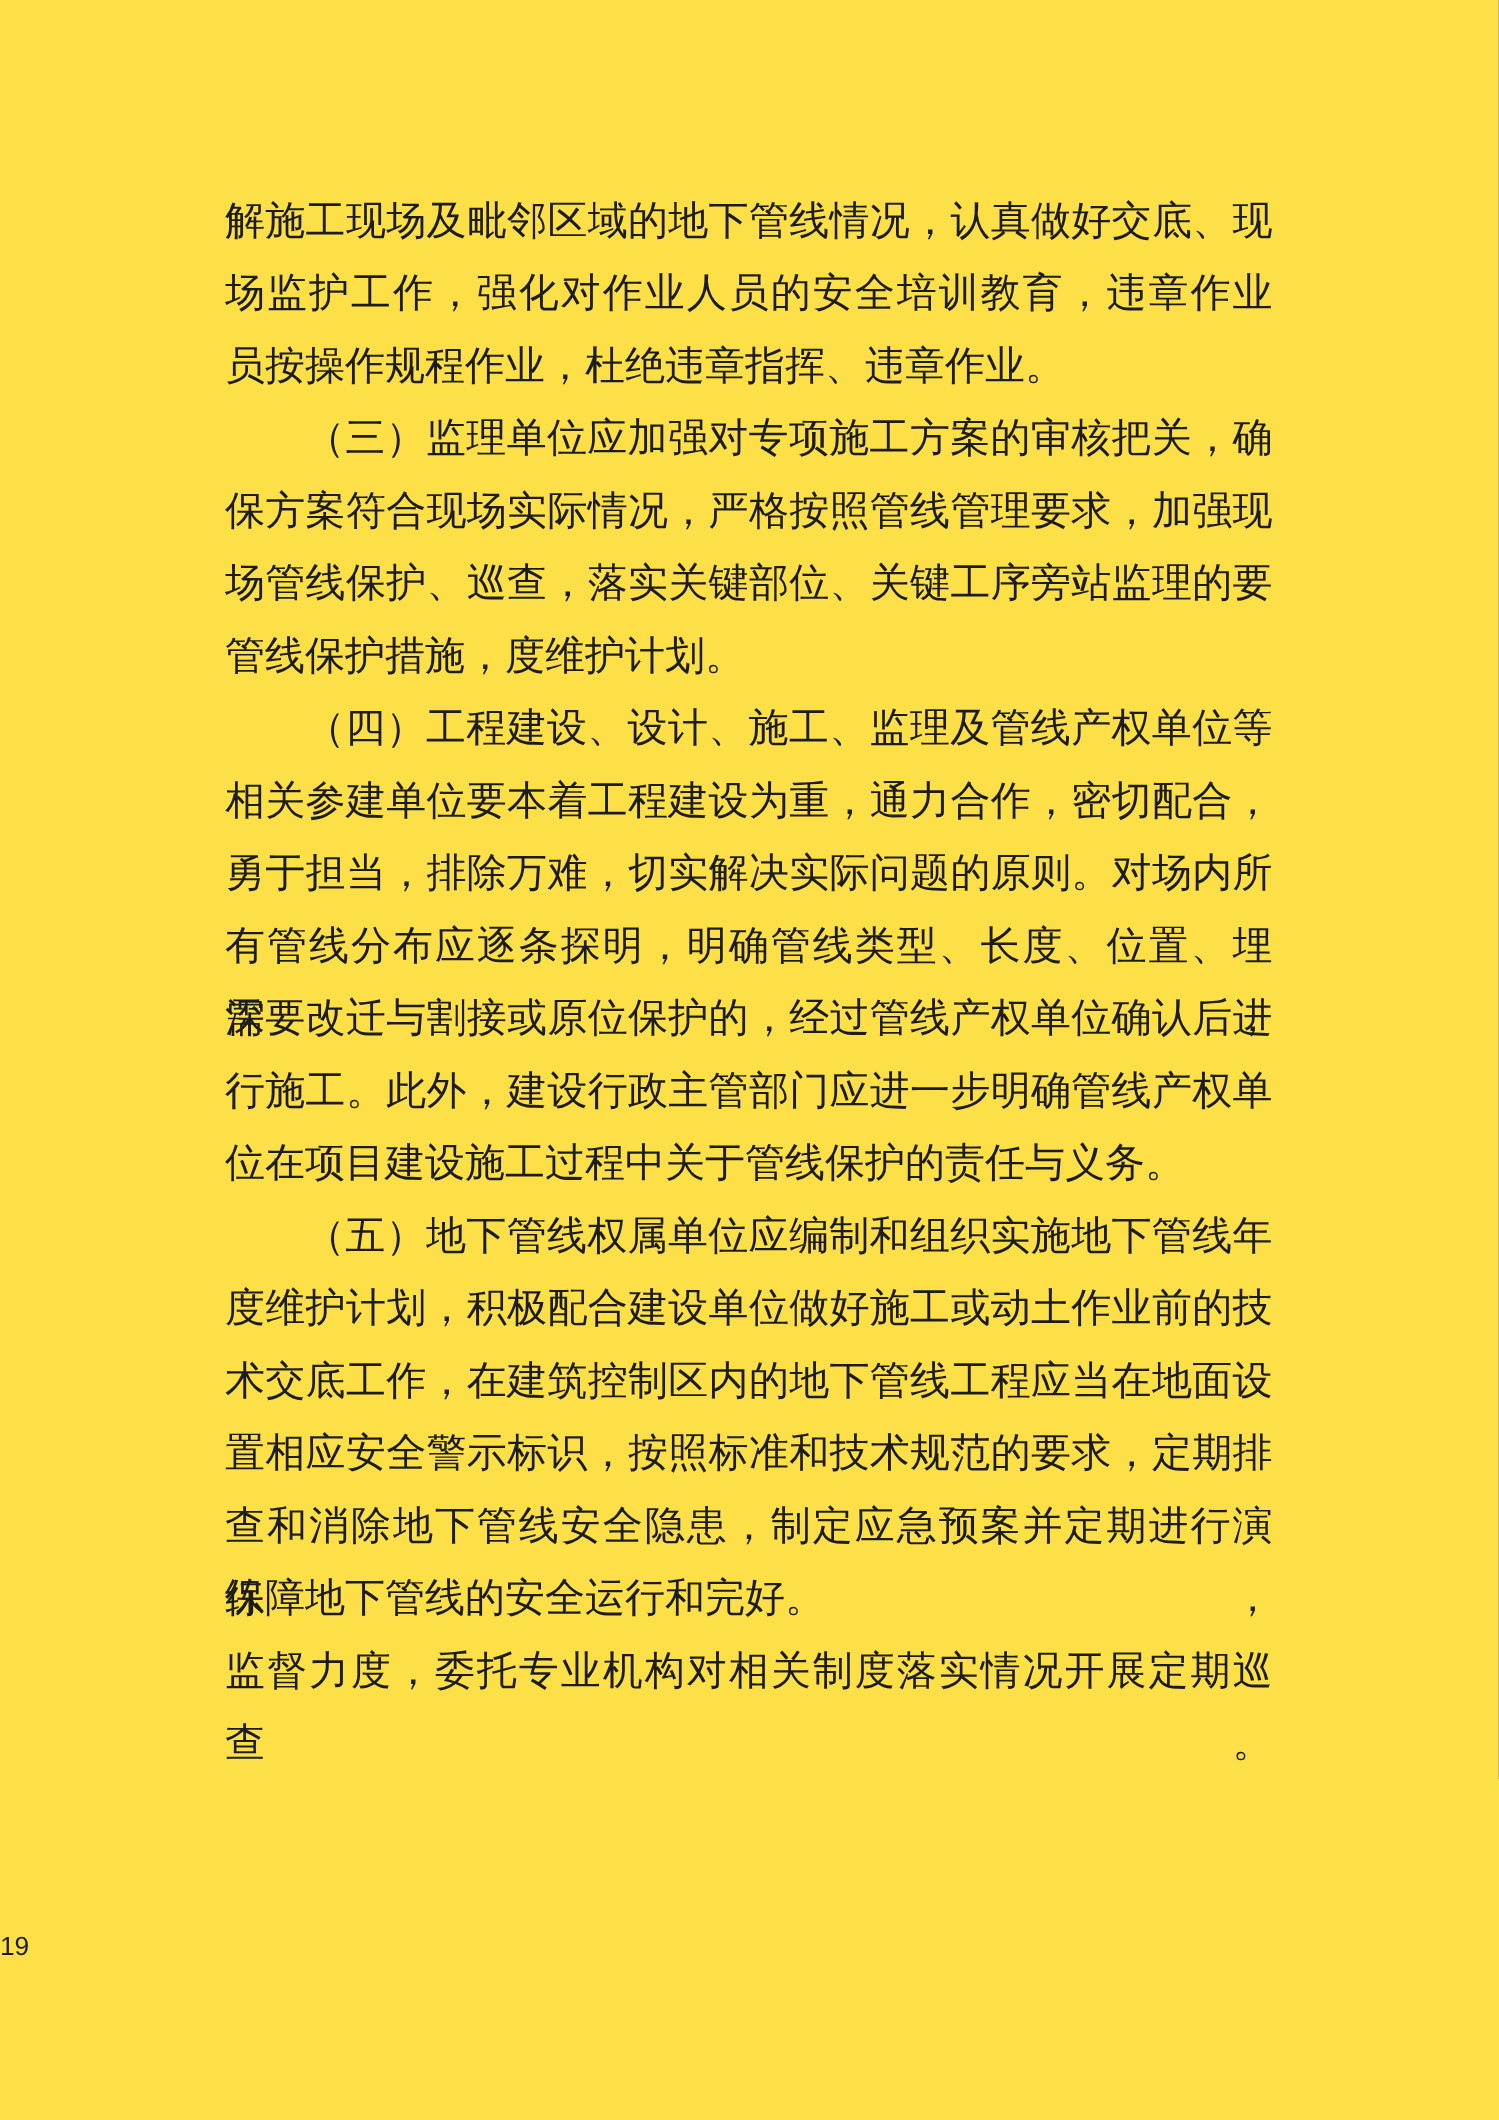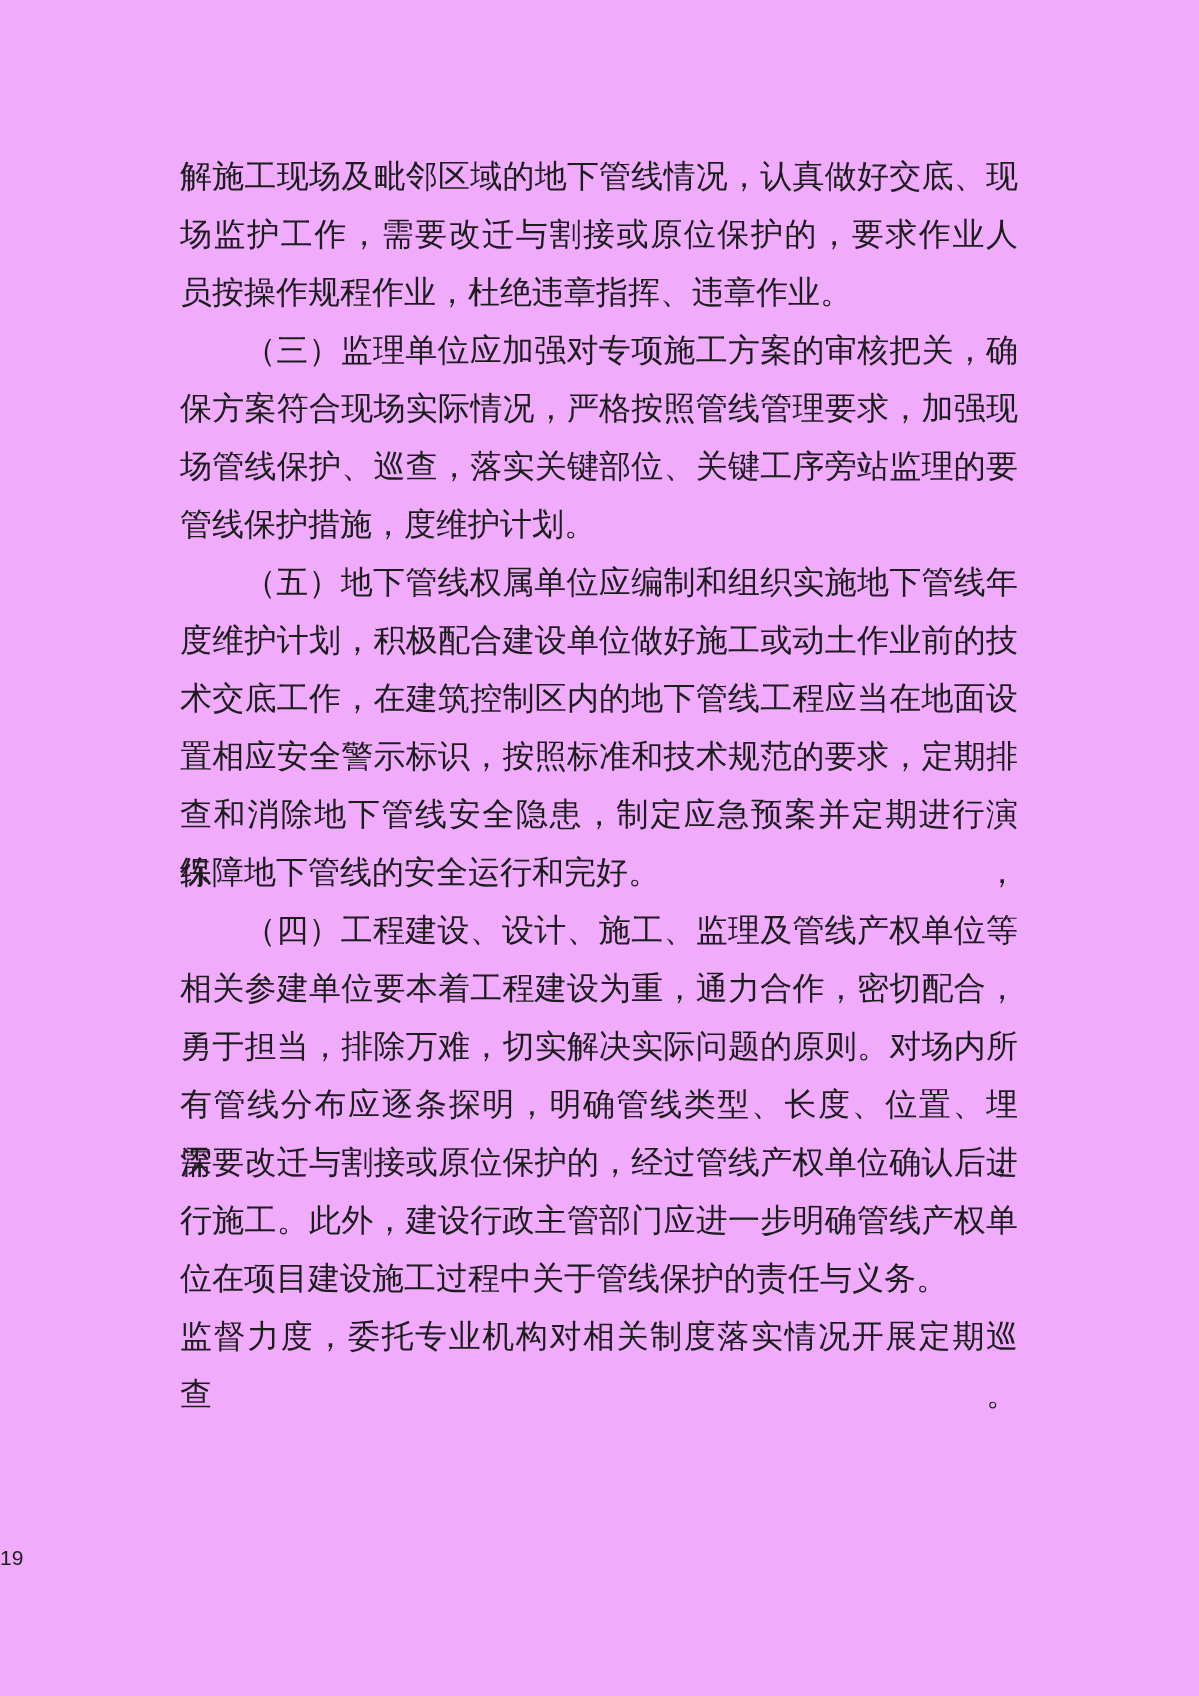--- a/index.html
+++ b/index.html
@@ -5,21 +5,21 @@
   html, body {
     margin: 0;
     padding: 0;
     background: #888;
   }
   .page {
     position: relative;
     width: 1199px;
     height: 1696px;
     margin: 0 auto;
-    background: #f0abfc;
+    background: #fde047;
     overflow: hidden;
     font-family: "Liberation Serif", serif;
   }
   .body-text {
     position: absolute;
     left: 180px;
     top: 147px;
     width: 838px;
     color: #1c1c1c;
   }
@@ -55,46 +55,46 @@
     color: #1c1c1c;
   }
 </style>
 </head>
 <body>
 
 <div class="page">
   <main class="body-text">
       <div class="paragraph">
         <div class="line">解施工现场及毗邻区域的地下管线情况，认真做好交底、现</div>
-        <div class="line">场监护工作，需要改迁与割接或原位保护的，要求作业人</div>
+        <div class="line">场监护工作，强化对作业人员的安全培训教育，违章作业</div>
         <div class="line short">员按操作规程作业，杜绝违章指挥、违章作业。</div>
       </div>
       <div class="paragraph">
         <div class="line indent">（三）监理单位应加强对专项施工方案的审核把关，确</div>
         <div class="line">保方案符合现场实际情况，严格按照管线管理要求，加强现</div>
         <div class="line">场管线保护、巡查，落实关键部位、关键工序旁站监理的要</div>
         <div class="line short">管线保护措施，度维护计划。</div>
-      </div>
-      <div class="paragraph">
-        <div class="line indent">（五）地下管线权属单位应编制和组织实施地下管线年</div>
-        <div class="line">度维护计划，积极配合建设单位做好施工或动土作业前的技</div>
-        <div class="line">术交底工作，在建筑控制区内的地下管线工程应当在地面设</div>
-        <div class="line">置相应安全警示标识，按照标准和技术规范的要求，定期排</div>
-        <div class="line">查和消除地下管线安全隐患，制定应急预案并定期进行演练，</div>
-        <div class="line short">保障地下管线的安全运行和完好。</div>
       </div>
       <div class="paragraph">
         <div class="line indent">（四）工程建设、设计、施工、监理及管线产权单位等</div>
         <div class="line">相关参建单位要本着工程建设为重，通力合作，密切配合，</div>
         <div class="line">勇于担当，排除万难，切实解决实际问题的原则。对场内所</div>
         <div class="line">有管线分布应逐条探明，明确管线类型、长度、位置、埋深，</div>
         <div class="line">需要改迁与割接或原位保护的，经过管线产权单位确认后进</div>
         <div class="line">行施工。此外，建设行政主管部门应进一步明确管线产权单</div>
         <div class="line short">位在项目建设施工过程中关于管线保护的责任与义务。</div>
       </div>
       <div class="paragraph">
+        <div class="line indent">（五）地下管线权属单位应编制和组织实施地下管线年</div>
+        <div class="line">度维护计划，积极配合建设单位做好施工或动土作业前的技</div>
+        <div class="line">术交底工作，在建筑控制区内的地下管线工程应当在地面设</div>
+        <div class="line">置相应安全警示标识，按照标准和技术规范的要求，定期排</div>
+        <div class="line">查和消除地下管线安全隐患，制定应急预案并定期进行演练，</div>
+        <div class="line short">保障地下管线的安全运行和完好。</div>
+      </div>
+      <div class="paragraph">
         <div class="line">监督力度，委托专业机构对相关制度落实情况开展定期巡查。</div>
       </div>
     </main>
   <footer class="page-footer">
     <span>19</span>
   </footer>
 </div>
 
 </body></html>

